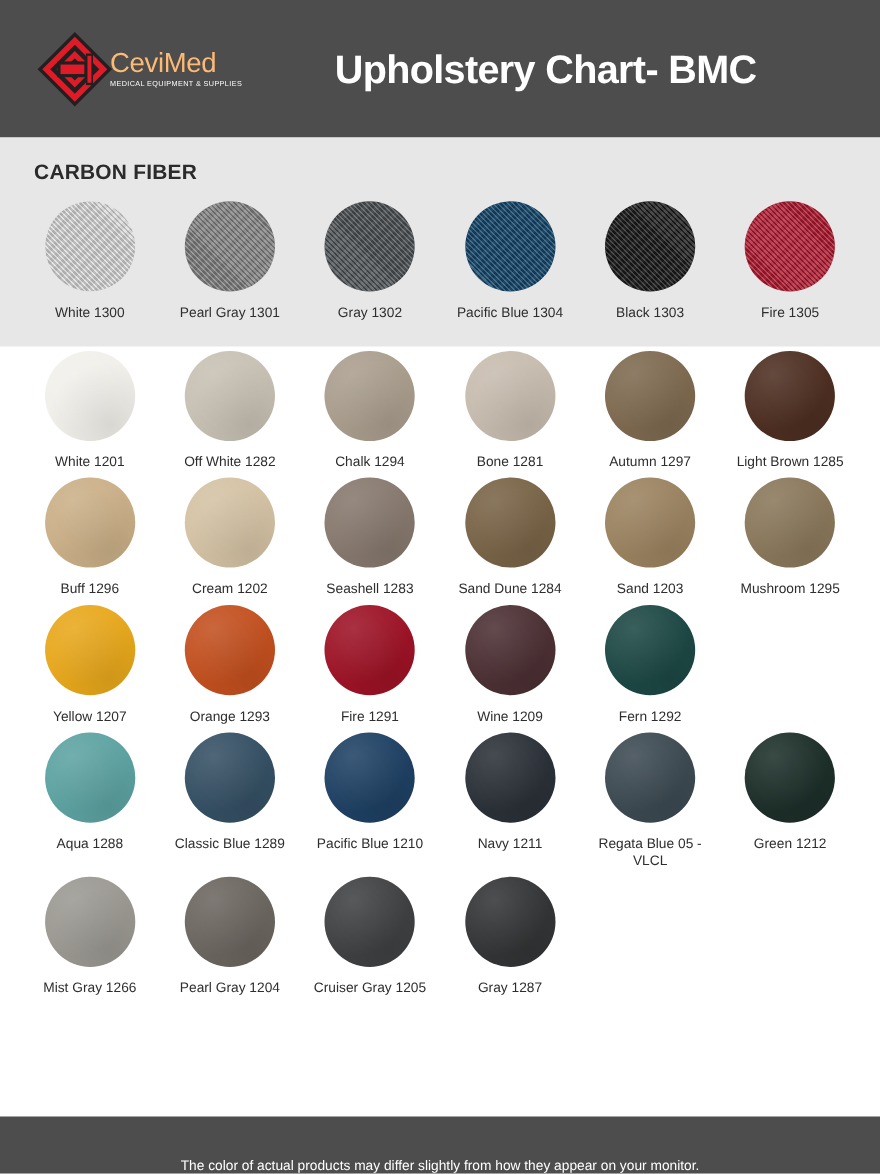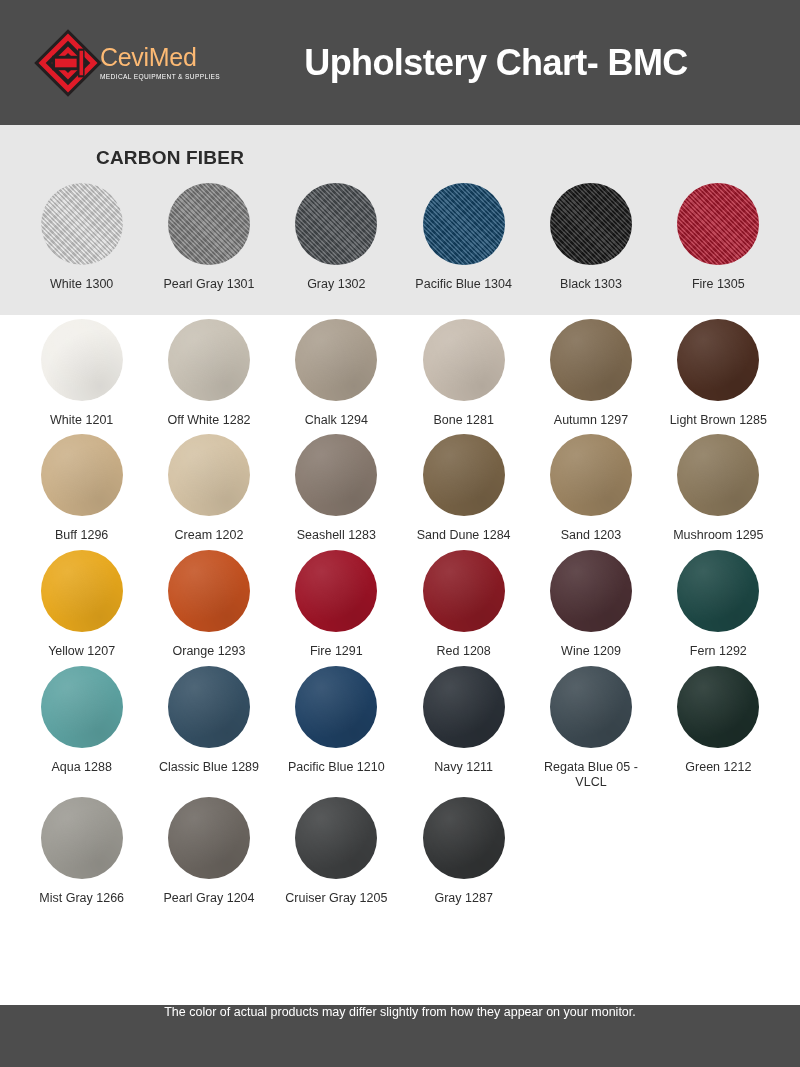--- a/index.html
+++ b/index.html
@@ -83,21 +83,21 @@
     background: #e7e7e7;
     padding: 22px 0 16px 0;
     flex: 0 0 auto;
   }
 
   .section-title {
     font-size: 19px;
     font-weight: bold;
     color: #2b2b2b;
     letter-spacing: 0.2px;
-    margin-left: 96px;
+    margin-left: 31px;
     margin-bottom: 14px;
   }
 
   
   .swatch-grid {
     display: grid;
     grid-template-columns: repeat(6, 1fr);
     padding: 0 24px;
     column-gap: 12px;
   }
@@ -156,24 +156,24 @@
     margin-top: 12px;
     font-size: 12.5px;
     color: #2e2e2e;
     text-align: center;
     line-height: 1.25;
     max-width: 124px;
   }
 
   
   .footer {
-    height: 62px;
+    height: 52px;
     background: #4d4d4d;
     display: flex;
-    align-items: flex-start;
+    align-items: flex-end;
     justify-content: center;
     flex: 0 0 auto;
   }
 
   .footer-text {
     color: #ffffff;
     font-size: 12.5px;
   }
 </style>
 </head>
@@ -296,24 +296,20 @@
         </div>
         <div class="swatch-cell">
           <div class="swatch-dot plain" style="background: rgb(195, 80, 31);"></div>
           <div class="swatch-label">Orange 1293</div>
         </div>
         <div class="swatch-cell">
           <div class="swatch-dot plain" style="background: rgb(157, 19, 38);"></div>
           <div class="swatch-label">Fire 1291</div>
         </div>
         <div class="swatch-cell">
-          <div class="swatch-dot plain" style="background: rgb(138, 27, 36);"></div>
-          <div class="swatch-label">Red 1208</div>
-        </div>
-        <div class="swatch-cell">
           <div class="swatch-dot plain" style="background: rgb(76, 48, 52);"></div>
           <div class="swatch-label">Wine 1209</div>
         </div>
         <div class="swatch-cell">
           <div class="swatch-dot plain" style="background: rgb(29, 72, 69);"></div>
           <div class="swatch-label">Fern 1292</div>
         </div>
       </div>
       <div class="swatch-grid">
         <div class="swatch-cell">

